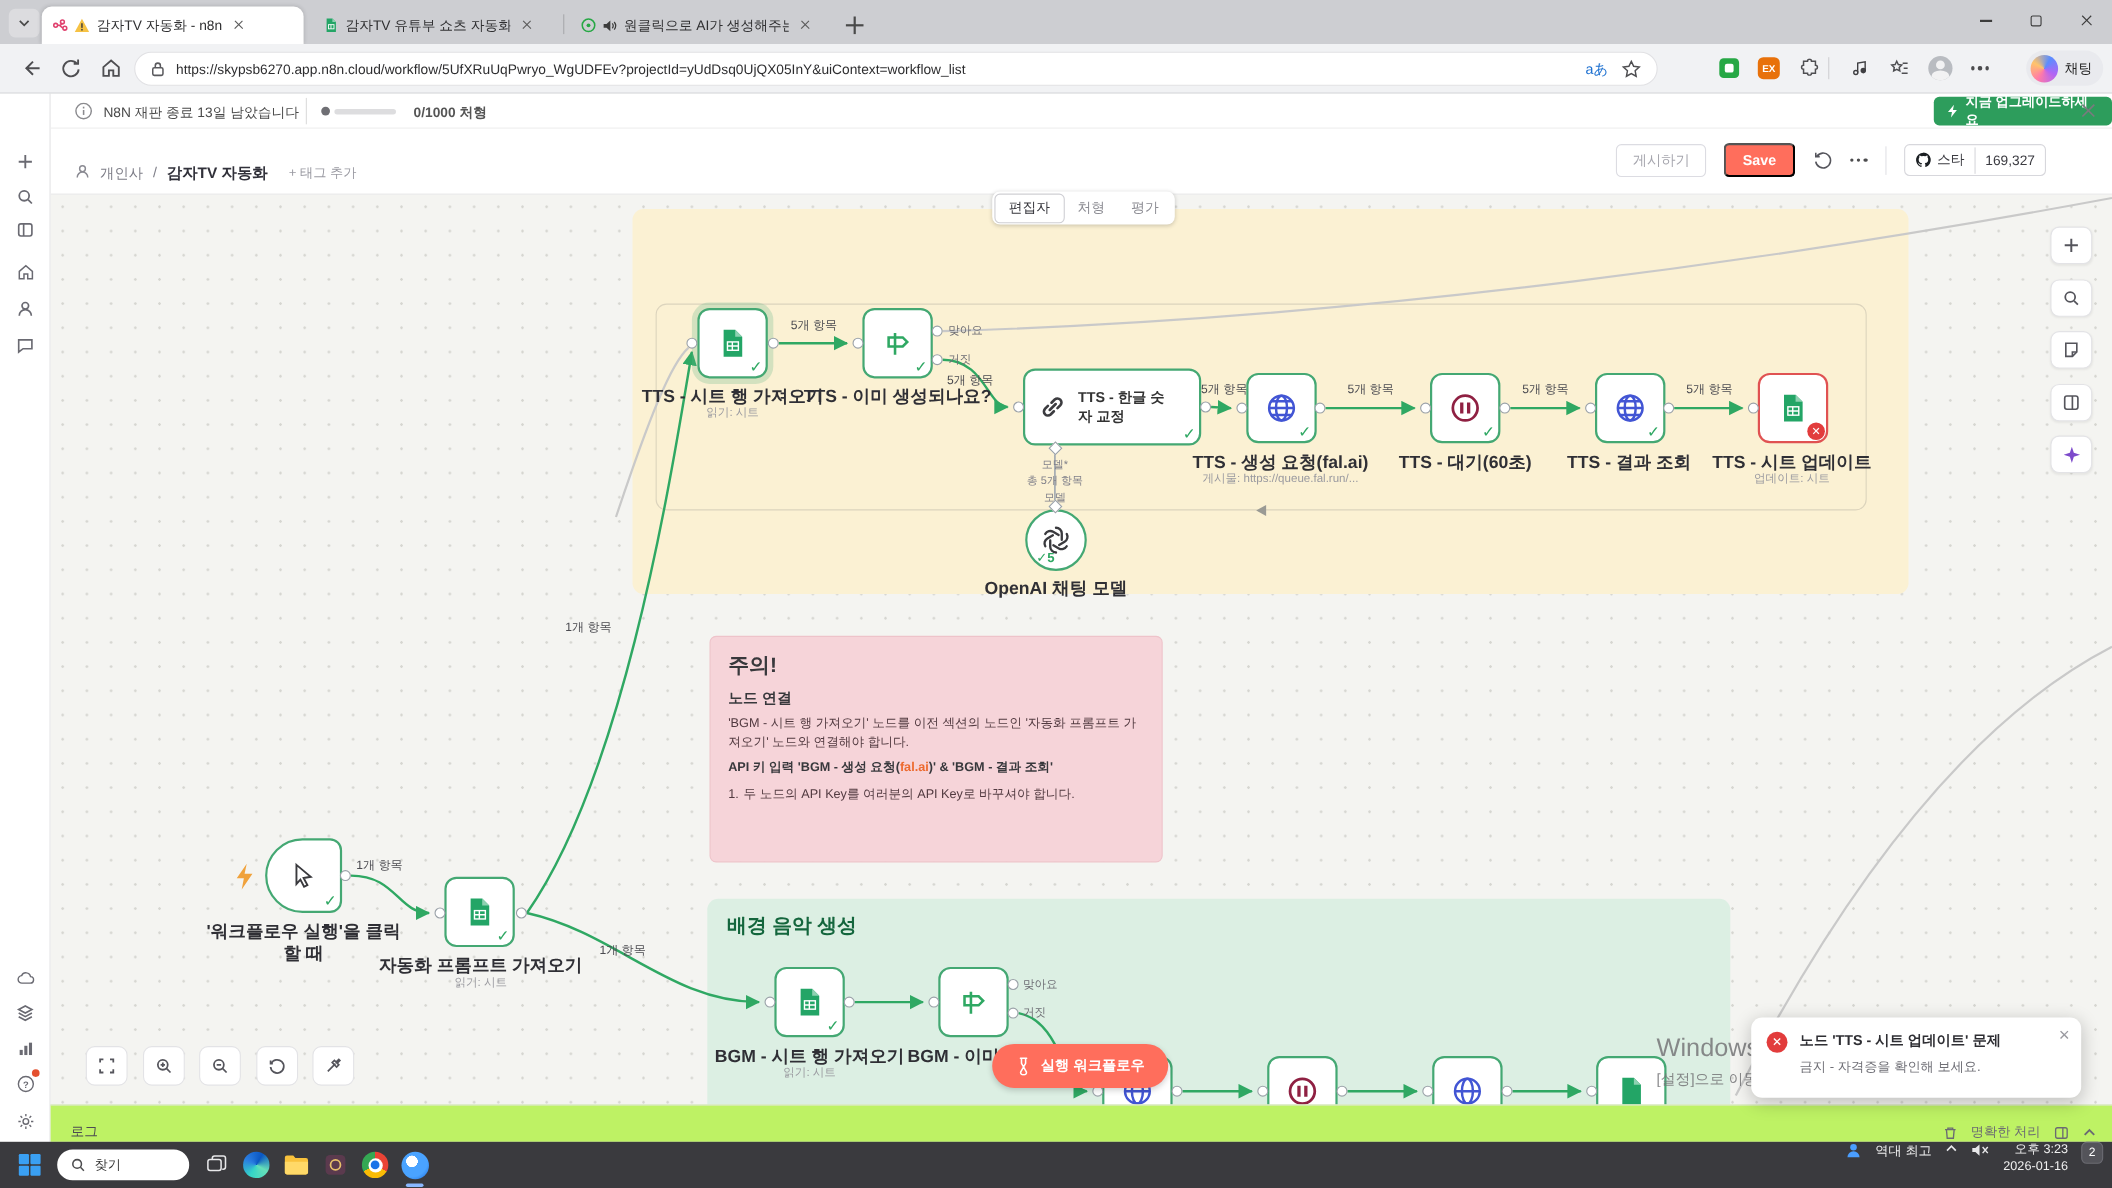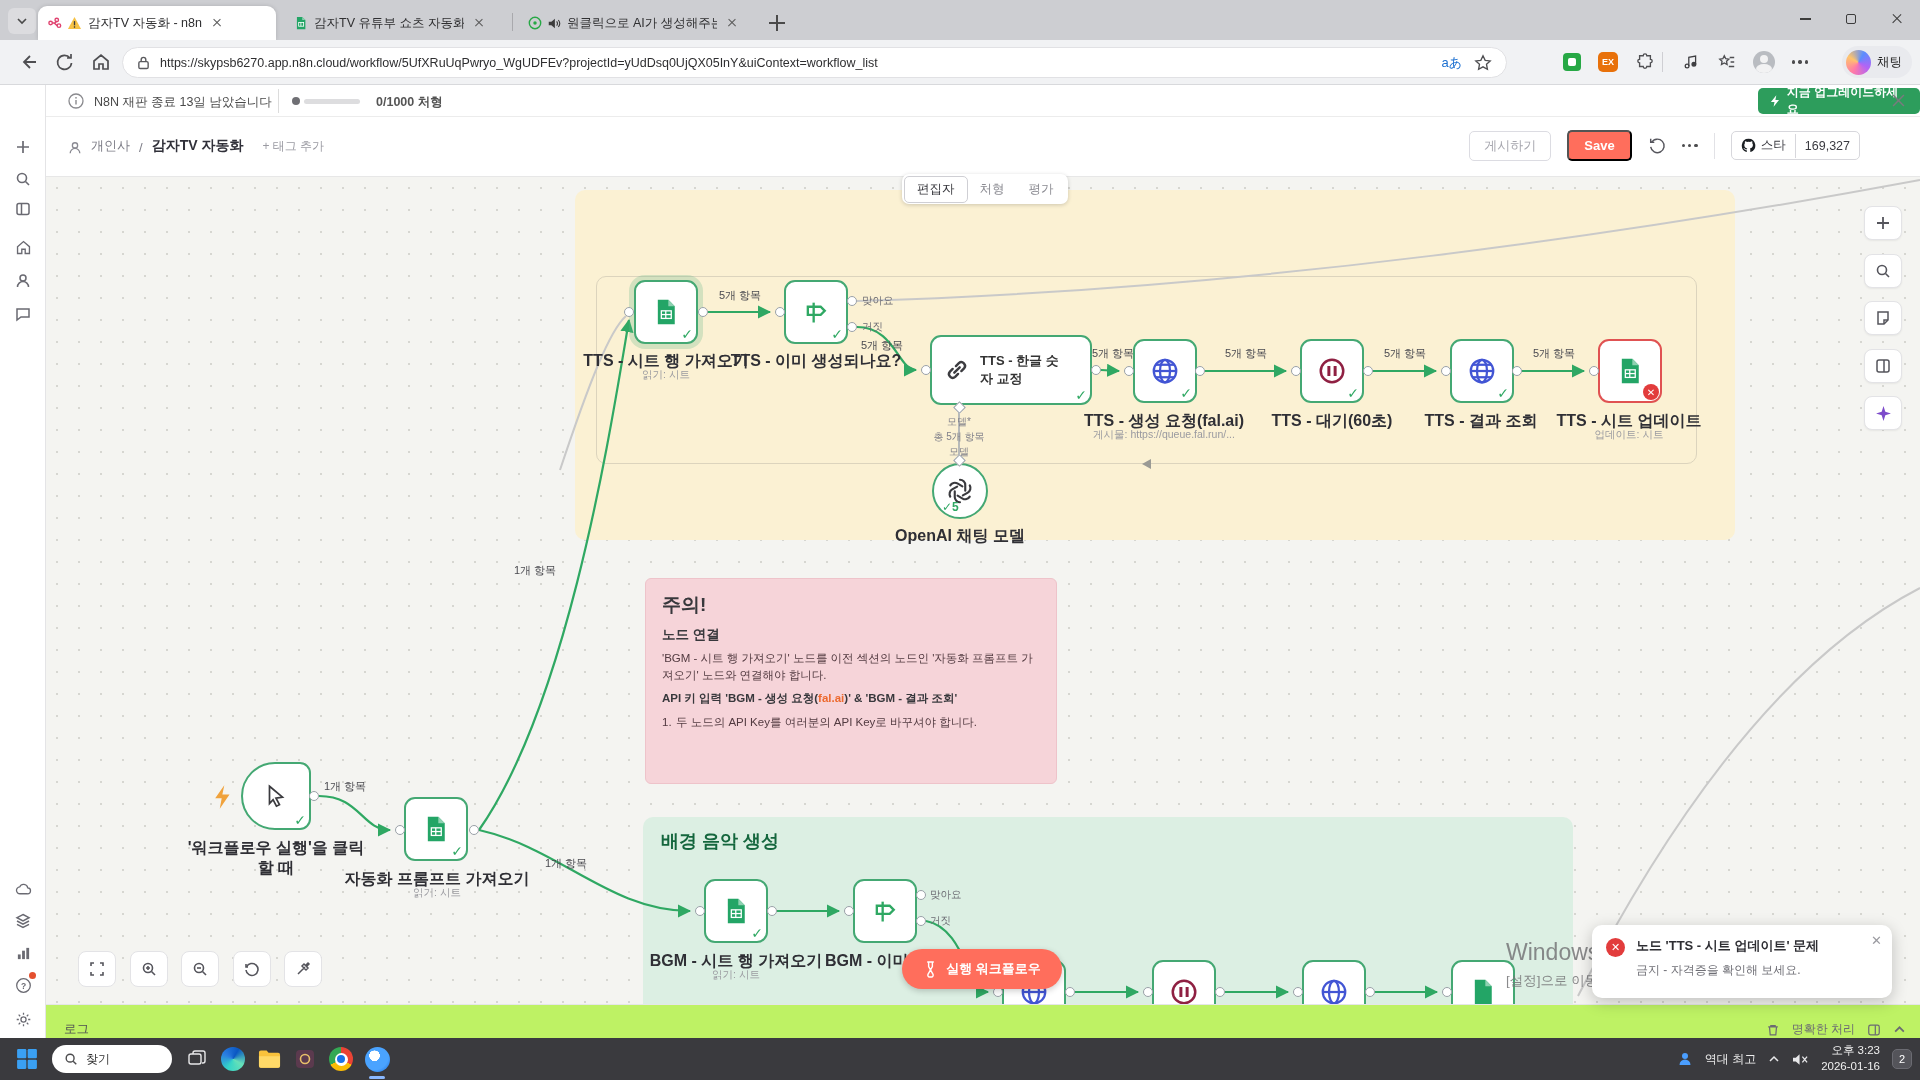--- a/index.html
+++ b/index.html
@@ -43,21 +43,21 @@
   .avatar::after{content:"";position:absolute;left:3px;top:13px;width:16px;height:10px;border-radius:50%;background:#f2f2f3}
   .dots3{display:flex;gap:3px}
   .dots3 i{width:3.4px;height:3.4px;border-radius:50%;background:#4c4c4e}
   .copilot{left:1842px;top:6px;height:32px;display:flex;align-items:center;gap:6px;background:#e9eaee;border-radius:16px;padding:0 10px 0 4px;font-size:12.5px;color:#222}
   .cpic{width:25px;height:25px;border-radius:50%;background:conic-gradient(from 30deg,#5a8dff,#b264f5,#ff7aa8,#ffc46b,#5a8dff)}
 
   
   .n8nbanner{left:46px;top:85px;width:1874px;height:32px;background:#fff;border-bottom:1px solid #ececec;z-index:40;font-size:12.5px;color:#4a4a4a}
   .upgbtn{left:1712px;top:3px;height:26px;background:#2d9d5c;color:#fff;border-radius:5px;display:flex;align-items:center;gap:6px;padding:0 12px;font-size:12px;font-weight:bold}
   .n8nheader{left:46px;top:117px;width:1874px;height:60px;background:#fff;border-bottom:1px solid #e7e7e7;z-index:40}
-  .crumb{left:22px;top:20px;display:flex;align-items:flex-end;gap:9px;font-size:13px;color:#7d7d87}
+  .crumb{left:22px;top:32px;display:flex;align-items:flex-start;gap:9px;font-size:13px;color:#7d7d87}
   .wftitle{font-size:14px;color:#31313a;font-weight:bold}
   .ghost{border:1px solid #dcdce2;border-radius:5px;color:#a6a6ae;font-size:13px;padding:5px 14px;background:#fff}
   .savebtn{background:#ff6e5c;border-radius:5px;color:#fff;font-size:13px;font-weight:bold;padding:6px 15px}
   .starpill{display:flex;align-items:center;border:1px solid #d7d7dc;border-radius:5px;overflow:hidden;font-size:12.5px;color:#3b3b41;background:#fff}
   .starpill .seg{padding:5px 9px;display:flex;align-items:center;gap:5px}
   .starpill .seg+.seg{border-left:1px solid #d7d7dc}
 
   
   .sidebar{left:0;top:40px;width:46px;height:998px;background:#fff;border-right:1px solid #e4e4e6;z-index:45}
   .sbic{left:12px;width:22px;height:22px;color:#6a6a72;display:flex;align-items:center;justify-content:center}
@@ -123,21 +123,21 @@
   
   .taskbar{left:0;top:1038px;width:1920px;height:42px;background:#3a3a3e;z-index:60;display:flex;align-items:center}
   .tbi{width:30px;height:30px;display:flex;align-items:center;justify-content:center;position:relative}
   .searchpill{width:120px;height:28px;background:#fff;border-radius:14px;display:flex;align-items:center;gap:8px;padding:0 12px;font-size:12px;color:#333;margin:0 10px}
   .chromeic{width:24px;height:24px;border-radius:50%;background:conic-gradient(#ea4335 0 120deg,#fbbc05 120deg 240deg,#34a853 240deg 360deg);position:relative}
   .chromeic::before{content:"";position:absolute;inset:5.5px;border-radius:50%;background:#fff}
   .chromeic::after{content:"";position:absolute;inset:8px;border-radius:50%;background:#1a73e8}
   .edgeic{width:24px;height:24px;border-radius:50%;background:conic-gradient(from 210deg,#35d4c7,#2a7de1,#0a57c2,#66e0b8,#35d4c7)}
   .activeic{width:25px;height:25px;border-radius:50%;background:radial-gradient(circle at 38% 35%,#fff 0 23%,#4aa3ff 24% 62%,#1565d8 100%)}
   .underl{position:absolute;left:7px;bottom:-5px;width:16px;height:3px;border-radius:2px;background:#8ab8ff}
-  .tray{position:absolute;right:8px;top:0;height:42px;display:flex;align-items:center;gap:12px;color:#eee;font-size:12px}
+  .tray{position:absolute;right:8px;top:0;height:42px;display:flex;align-items:flex-start;gap:12px;color:#eee;font-size:12px}
   .clock{text-align:right;font-size:11.5px;line-height:1.35;color:#f0f0f0}
   .nbadge{min-width:20px;height:20px;border-radius:5px;background:#54545a;border:1px solid #6b6b72;color:#fff;font-size:11px;display:flex;align-items:center;justify-content:center;padding:0 4px}
 </style>
 </head>
 <body>
 
 <div class="screen">
 
   <div class="abs canvas"></div>
   <div class="abs group ygroup"></div>

